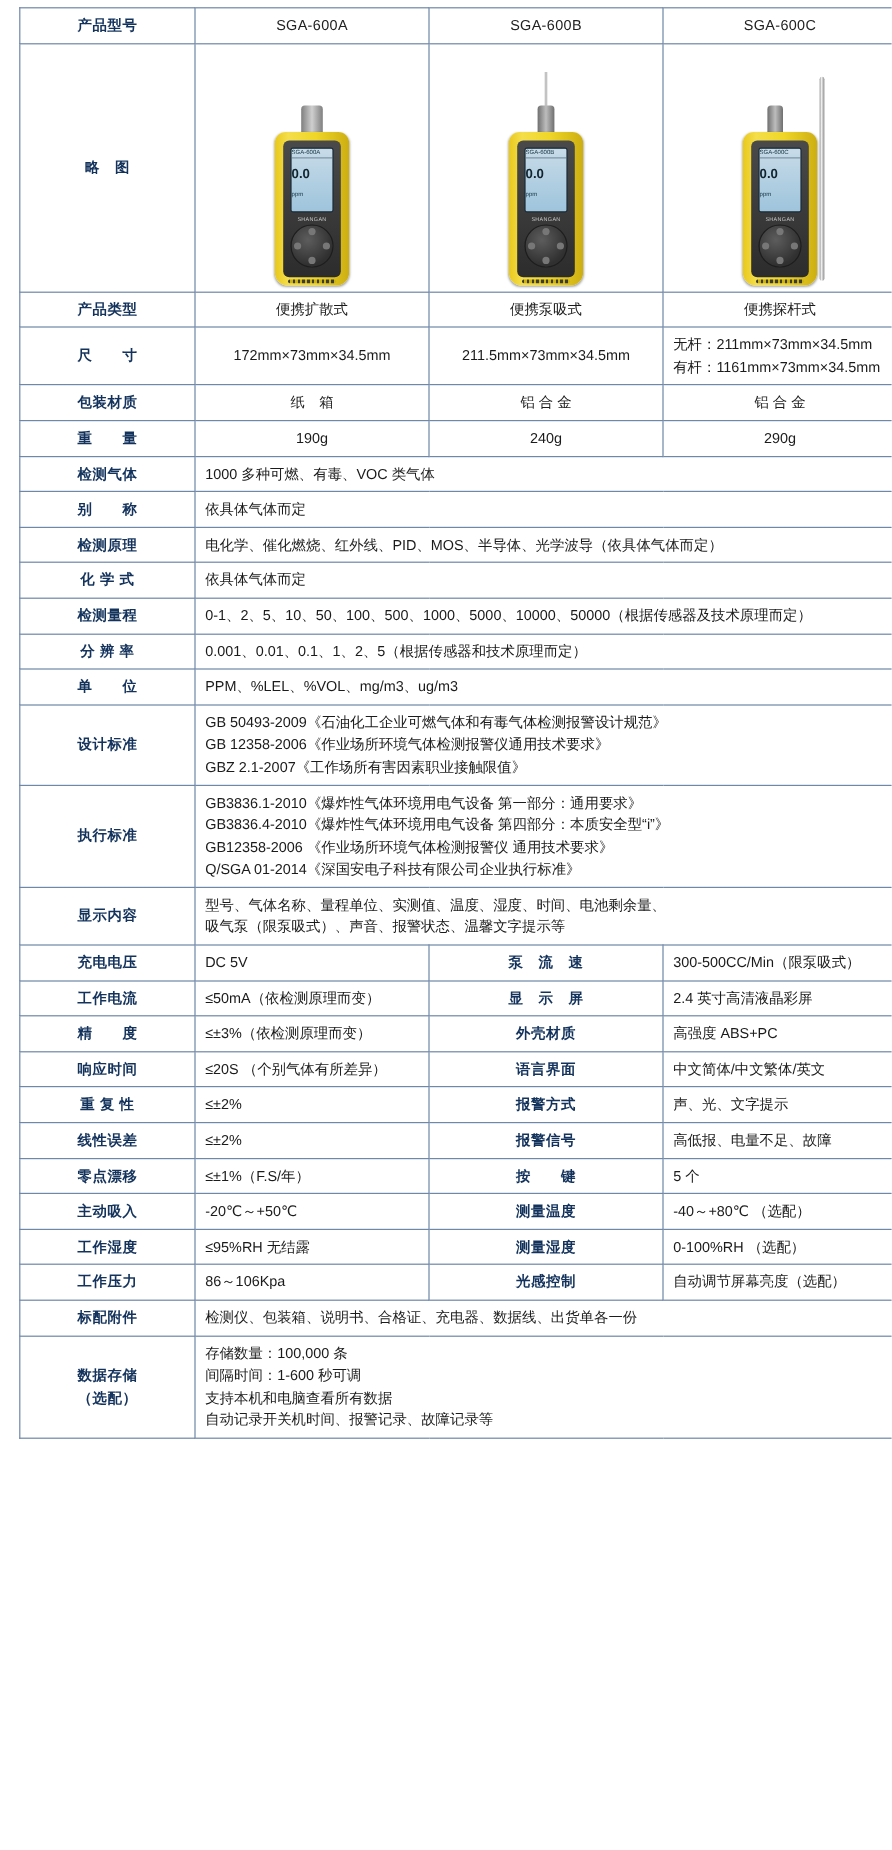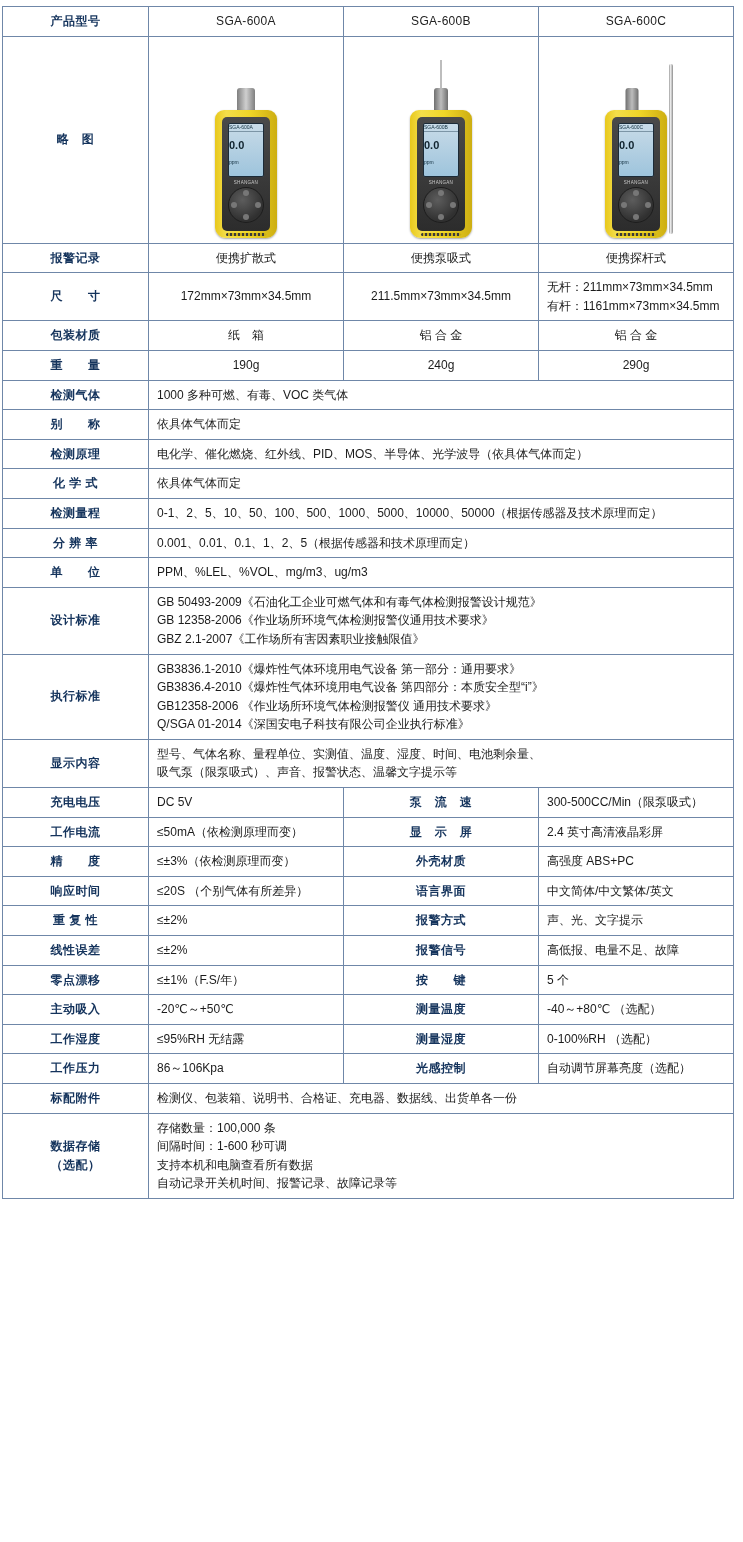--- a/index.html
+++ b/index.html
@@ -8,21 +8,21 @@
     background: #ffffff;
   }
   body {
     width: 743px;
     font-family: "Liberation Sans", "DejaVu Sans", sans-serif;
     color: #1a1a1a;
   }
   .sheet {
     width: 743px;
     box-sizing: border-box;
-    padding: 6px 6px 8px 2px;
+    padding: 6px 6px 8px 16px;
   }
   table.spec {
     width: 731px;
     border-collapse: collapse;
     table-layout: fixed;
   }
   table.spec td {
     border: 1px solid #6f87a8;
     vertical-align: middle;
     padding: 5px 8px;
@@ -303,21 +303,21 @@
                   </div>
                 </div>
                 <div class="dev-grille"></div>
               </div>
             </div>
           </div>
         </td>
       </tr>
 
       <tr>
-        <td class="lab">报警记录</td>
+        <td class="lab">产品类型</td>
         <td class="val c multiline">便携扩散式</td>
         <td class="val c multiline">便携泵吸式</td>
         <td class="val c multiline">便携探杆式</td>
       </tr>
       <tr>
         <td class="lab">尺　　寸</td>
         <td class="val c multiline">172mm×73mm×34.5mm</td>
         <td class="val c multiline">211.5mm×73mm×34.5mm</td>
         <td class="val multiline">无杆：211mm×73mm×34.5mm
 有杆：1161mm×73mm×34.5mm</td>

